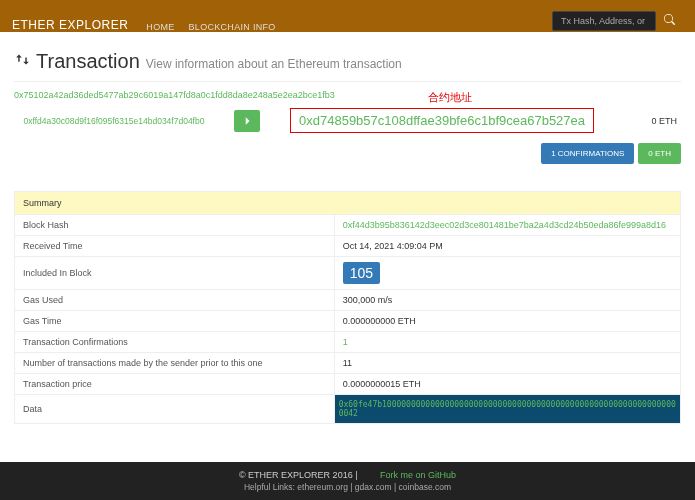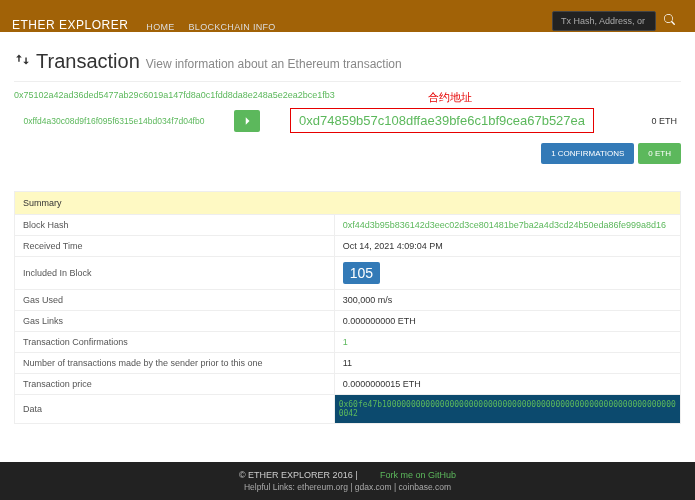--- a/index.html
+++ b/index.html
@@ -108,21 +108,21 @@
         </tr>
       <tr>
           <td>Included In Block</td>
           <td><span class="block-badge">105</span></td>
         </tr>
       <tr>
           <td>Gas Used</td>
           <td>300,000 m/s</td>
         </tr>
       <tr>
-          <td>Gas Links</td>
+          <td>Gas Time</td>
           <td>0.000000000 ETH</td>
         </tr>
       <tr>
           <td>Transaction Confirmations</td>
           <td class="val-green">1</td>
         </tr>
       <tr>
           <td>Number of transactions made by the sender prior to this one</td>
           <td>11</td>
         </tr>

